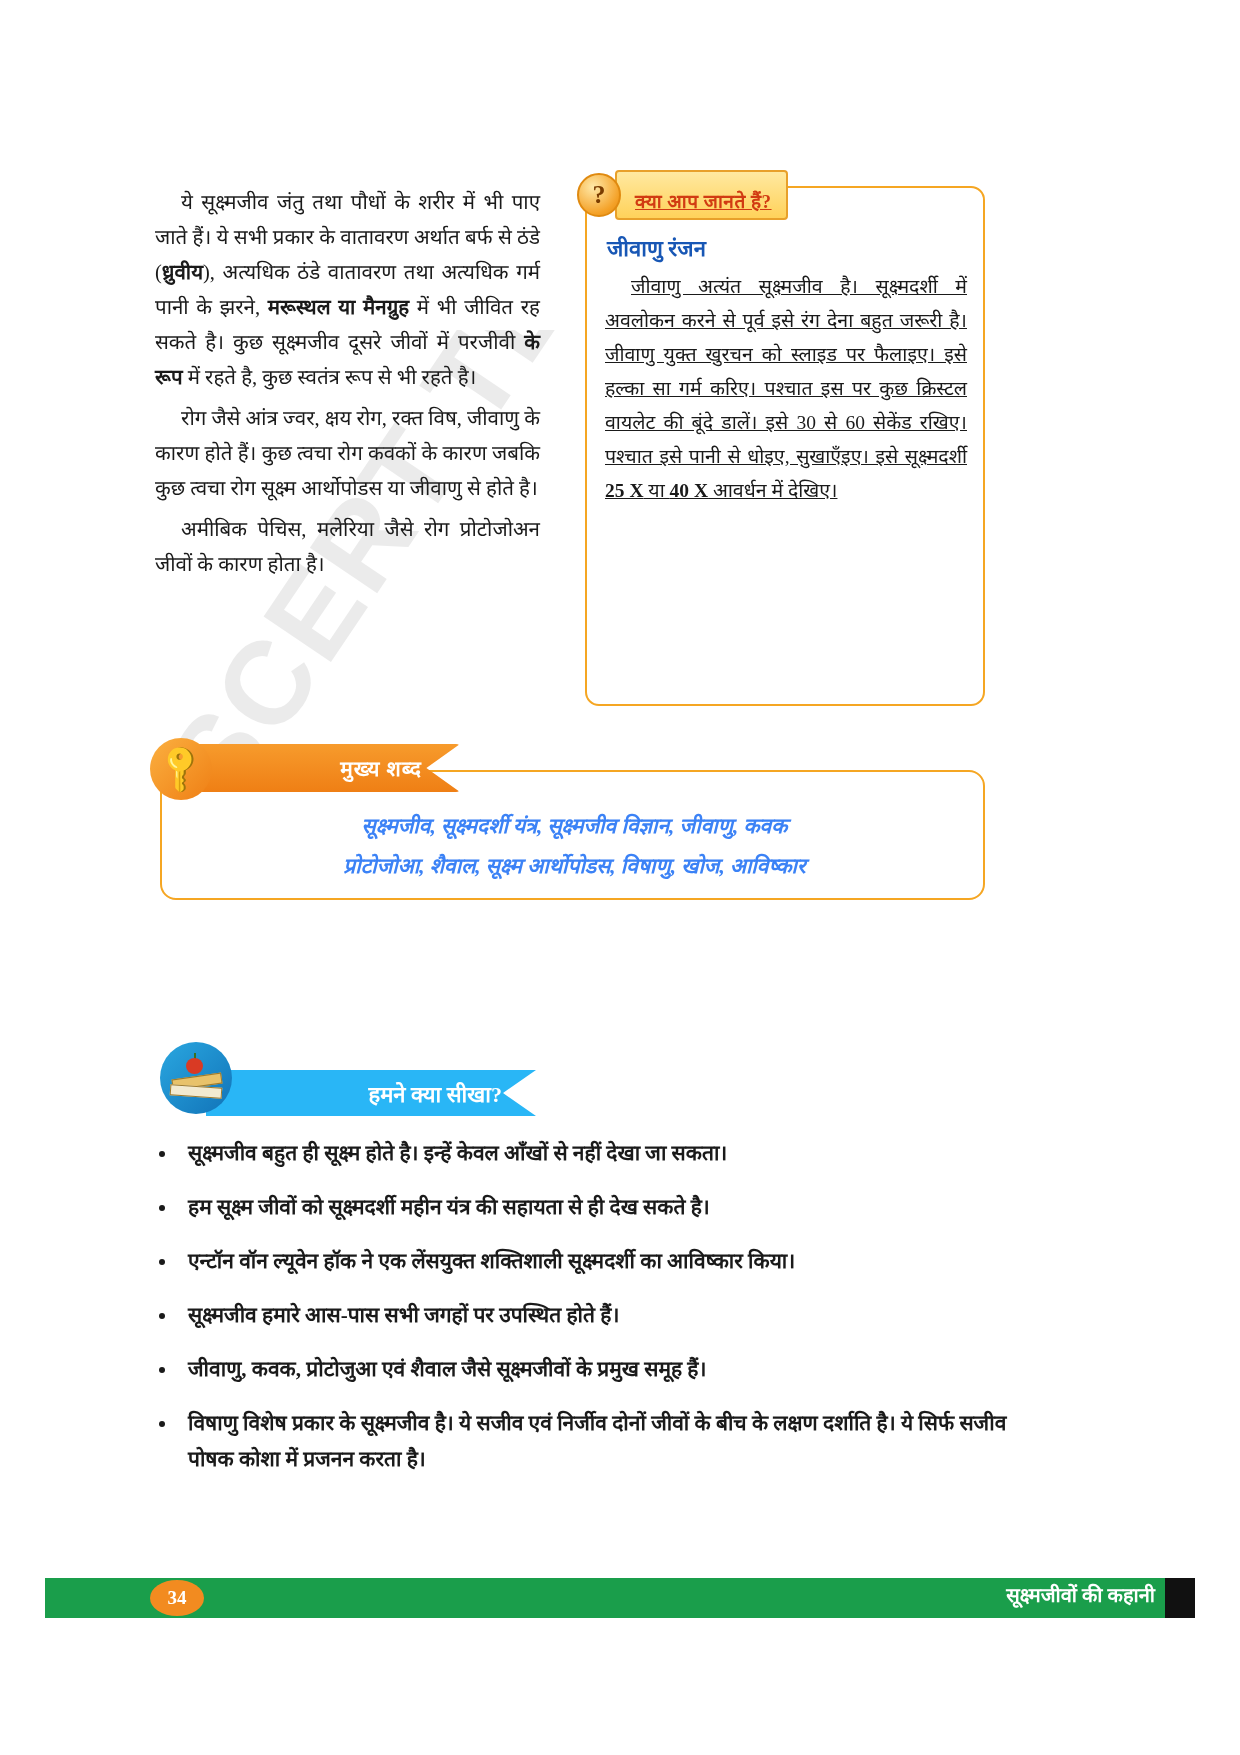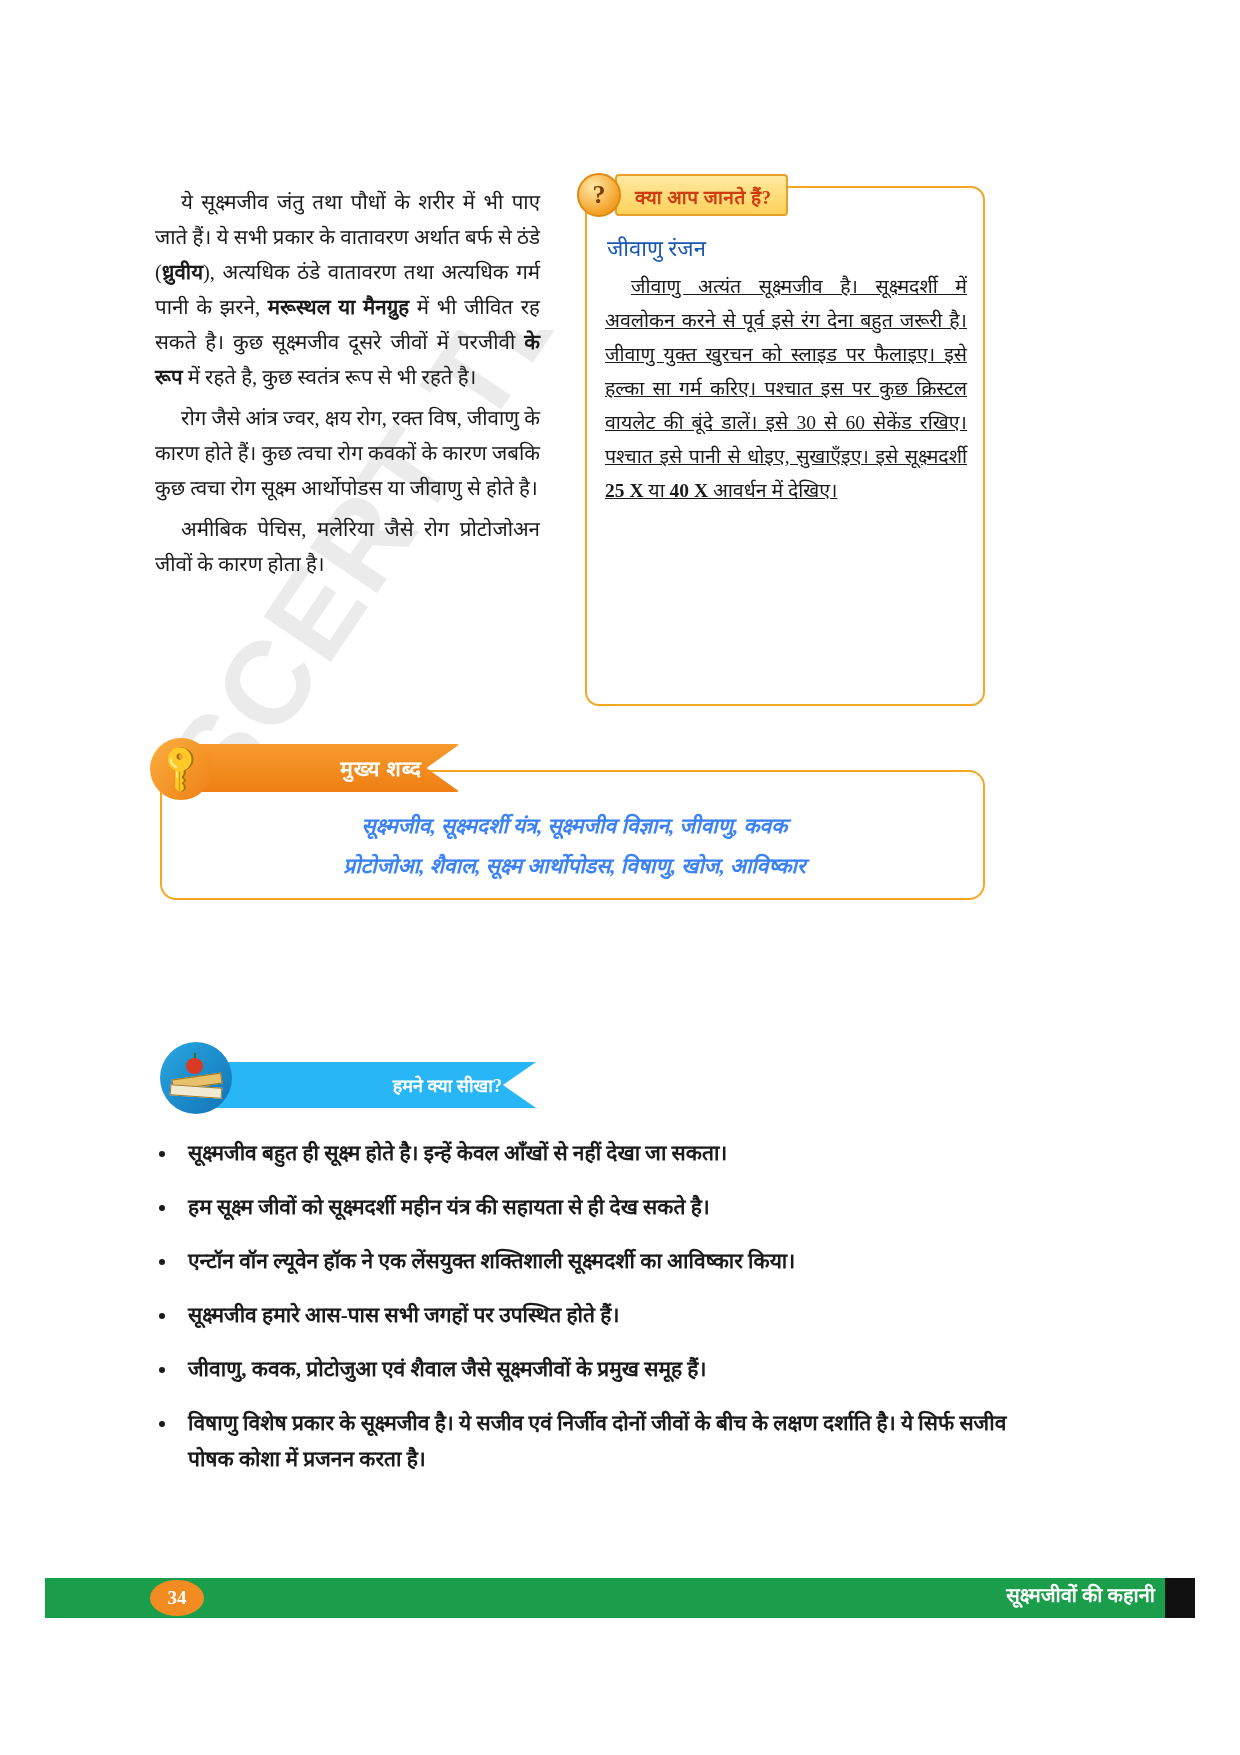--- a/index.html
+++ b/index.html
@@ -99,39 +99,40 @@
     font-weight: bold;
     display: flex;
     align-items: center;
     justify-content: center;
     font-family: "Liberation Serif", serif;
     z-index: 3;
   }
   .dyk-banner {
     margin-left: -6px;
     height: 34px;
-    padding: 4px 14px 0 18px;
+    padding: 12px 14px 0 18px;
     background: linear-gradient(#ffe9a0, #ffd25a);
     border: 2px solid #e8a02a;
     border-radius: 4px;
     display: flex;
     align-items: center;
     color: #d13b12;
     font-size: 19px;
     font-weight: bold;
     letter-spacing: 0.5px;
     white-space: nowrap;
+    text-decoration: underline;
   }
   .dyk-title {
     position: absolute;
     left: 20px;
     top: 44px;
     color: #1857b5;
     font-size: 22px;
-    font-weight: normal;
+    font-weight: bold;
   }
   .dyk-body {
     position: absolute;
     left: 18px;
     right: 16px;
     top: 82px;
   }
   .dyk-body p {
     margin: 0 0 14px 0;
     font-size: 19.5px;
@@ -250,31 +251,31 @@
   }
   .apple-stem {
     position: absolute;
     left: 34px; top: 11px;
     width: 2px; height: 7px;
     background: #3a7020;
   }
   .learn-banner {
     position: absolute;
     left: 46px;
-    top: 12px;
+    top: 20px;
     height: 46px;
     width: 330px;
     background: #29b6f6;
     display: flex;
     align-items: center;
     justify-content: flex-end;
     padding-right: 34px;
     box-sizing: border-box;
     color: #ffffff;
-    font-size: 18px;
+    font-size: 22px;
     font-weight: bold;
     clip-path: polygon(0 0, 100% 0, 90% 50%, 100% 100%, 0 100%);
   }
 
   
   .bullets {
     position: absolute;
     left: 150px;
     top: 1135px;
     width: 880px;

